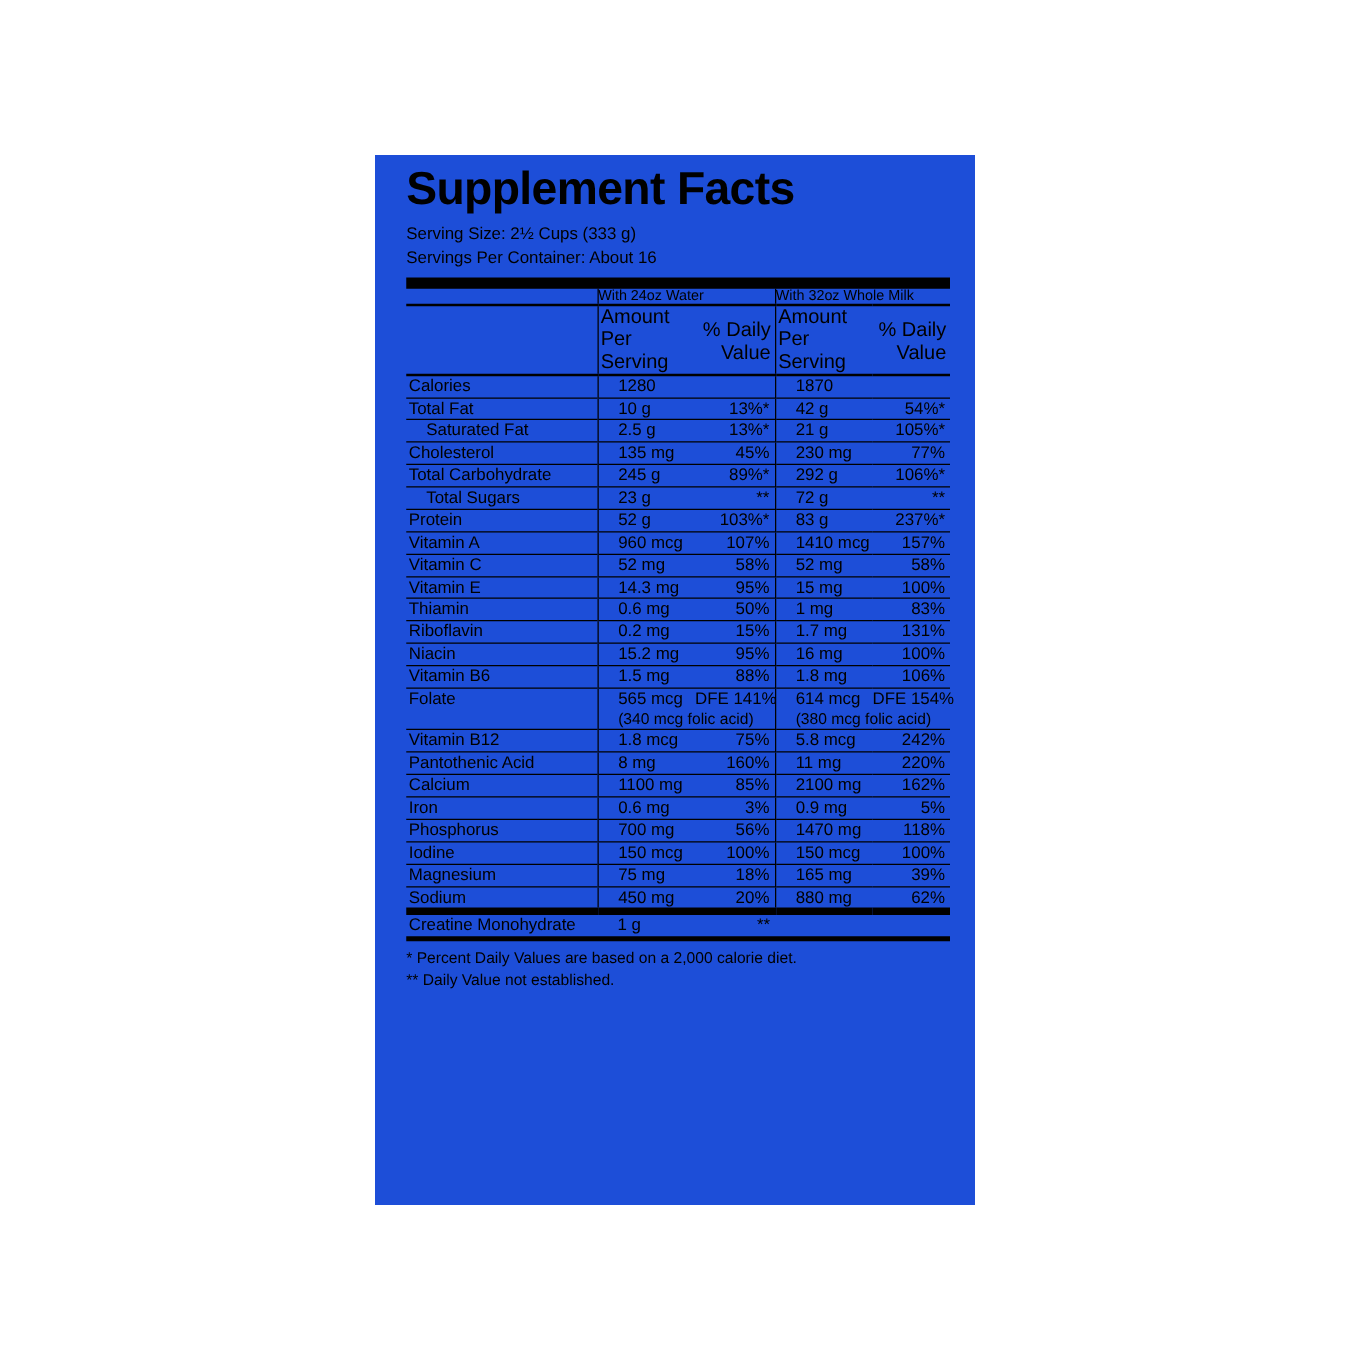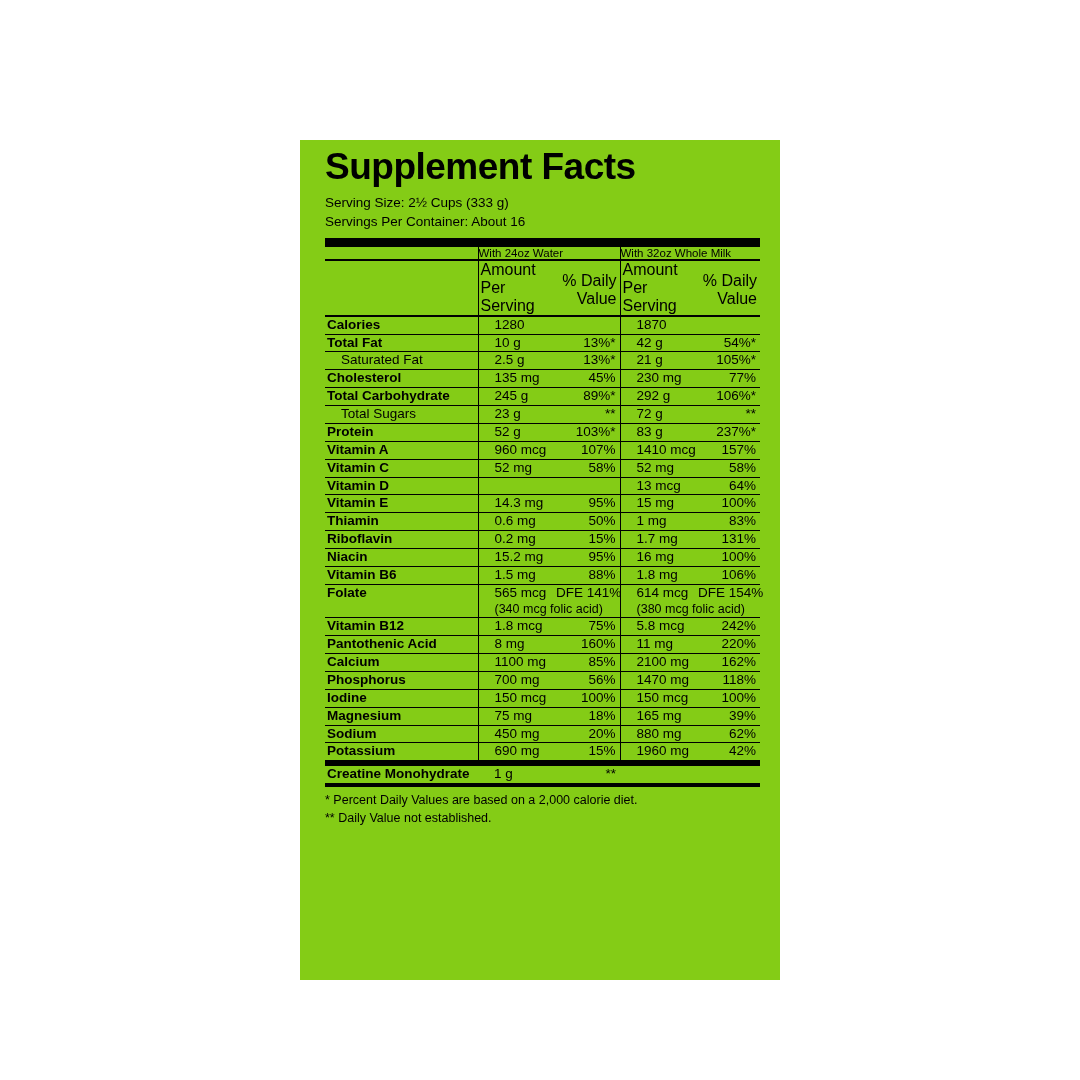--- a/index.html
+++ b/index.html
@@ -12,24 +12,24 @@
     height: 1080px;
     font-family: "Liberation Sans", sans-serif;
     color: #000000;
     position: relative;
     overflow: hidden;
   }
 
   .panel {
     position: absolute;
     left: 300px;
-    top: 140px;
+    top: 124px;
     width: 480px;
     height: 840px;
-    background: #84cc16;
+    background: #1d4ed8;
     box-sizing: border-box;
   }
 
   .label-box {
     position: absolute;
     left: 25px;
     top: 8px;
     width: 435px;
     box-sizing: border-box;
   }
@@ -85,21 +85,21 @@
   .hdr-sub.left { padding-left: 2px; }
   .hdr-sub.right { text-align: right; padding-right: 3px; }
 
   .row td {
     padding: 3px 0 3px 0;
     border-top: 1px solid #000;
     font-size: 13.5px;
     line-height: 1.25;
   }
   .row.first td { border-top: 2px solid #000; }
-  .row td.name { font-weight: bold; padding-left: 2px; }
+  .row td.name { font-weight: normal; padding-left: 2px; }
   .row td.name.ind1 { font-weight: normal; padding-left: 16px; }
   .row td.name.ind2 { font-weight: normal; padding-left: 30px; }
   .row td.amt { padding-left: 16px; }
   .row td.dv  { text-align: right; padding-right: 4px; }
 
   
   .vsep-left { border-left: 1.5px solid #000; }
 
   .sep-thick-row td { border-top: 6px solid #000 !important; }
 
@@ -224,27 +224,20 @@
             <td class="dv"><span class="nowrap">157%</span></td>
           </tr>
           <tr class="row">
             <td class="name">Vitamin C</td>
             <td class="amt vsep-left"><span class="nowrap">52 mg</span></td>
             <td class="dv"><span class="nowrap">58%</span></td>
             <td class="amt vsep-left"><span class="nowrap">52 mg</span></td>
             <td class="dv"><span class="nowrap">58%</span></td>
           </tr>
           <tr class="row">
-            <td class="name">Vitamin D</td>
-            <td class="amt vsep-left"><span class="nowrap"></span></td>
-            <td class="dv"><span class="nowrap"></span></td>
-            <td class="amt vsep-left"><span class="nowrap">13 mcg</span></td>
-            <td class="dv"><span class="nowrap">64%</span></td>
-          </tr>
-          <tr class="row">
             <td class="name">Vitamin E</td>
             <td class="amt vsep-left"><span class="nowrap">14.3 mg</span></td>
             <td class="dv"><span class="nowrap">95%</span></td>
             <td class="amt vsep-left"><span class="nowrap">15 mg</span></td>
             <td class="dv"><span class="nowrap">100%</span></td>
           </tr>
           <tr class="row">
             <td class="name">Thiamin</td>
             <td class="amt vsep-left"><span class="nowrap">0.6 mg</span></td>
             <td class="dv"><span class="nowrap">50%</span></td>
@@ -294,20 +287,27 @@
             <td class="dv"><span class="nowrap">220%</span></td>
           </tr>
           <tr class="row">
             <td class="name">Calcium</td>
             <td class="amt vsep-left"><span class="nowrap">1100 mg</span></td>
             <td class="dv"><span class="nowrap">85%</span></td>
             <td class="amt vsep-left"><span class="nowrap">2100 mg</span></td>
             <td class="dv"><span class="nowrap">162%</span></td>
           </tr>
           <tr class="row">
+            <td class="name">Iron</td>
+            <td class="amt vsep-left"><span class="nowrap">0.6 mg</span></td>
+            <td class="dv"><span class="nowrap">3%</span></td>
+            <td class="amt vsep-left"><span class="nowrap">0.9 mg</span></td>
+            <td class="dv"><span class="nowrap">5%</span></td>
+          </tr>
+          <tr class="row">
             <td class="name">Phosphorus</td>
             <td class="amt vsep-left"><span class="nowrap">700 mg</span></td>
             <td class="dv"><span class="nowrap">56%</span></td>
             <td class="amt vsep-left"><span class="nowrap">1470 mg</span></td>
             <td class="dv"><span class="nowrap">118%</span></td>
           </tr>
           <tr class="row">
             <td class="name">Iodine</td>
             <td class="amt vsep-left"><span class="nowrap">150 mcg</span></td>
             <td class="dv"><span class="nowrap">100%</span></td>
@@ -320,27 +320,20 @@
             <td class="dv"><span class="nowrap">18%</span></td>
             <td class="amt vsep-left"><span class="nowrap">165 mg</span></td>
             <td class="dv"><span class="nowrap">39%</span></td>
           </tr>
           <tr class="row">
             <td class="name">Sodium</td>
             <td class="amt vsep-left"><span class="nowrap">450 mg</span></td>
             <td class="dv"><span class="nowrap">20%</span></td>
             <td class="amt vsep-left"><span class="nowrap">880 mg</span></td>
             <td class="dv"><span class="nowrap">62%</span></td>
-          </tr>
-          <tr class="row">
-            <td class="name">Potassium</td>
-            <td class="amt vsep-left"><span class="nowrap">690 mg</span></td>
-            <td class="dv"><span class="nowrap">15%</span></td>
-            <td class="amt vsep-left"><span class="nowrap">1960 mg</span></td>
-            <td class="dv"><span class="nowrap">42%</span></td>
           </tr>
         </tbody>
       <tbody id="extra-body">
           <tr class="row sep-thick-row">
             <td class="name">Creatine Monohydrate</td>
             <td class="amt">1 g</td>
             <td class="dv">**</td>
             <td class="amt"></td>
             <td class="dv"></td>
           </tr>

